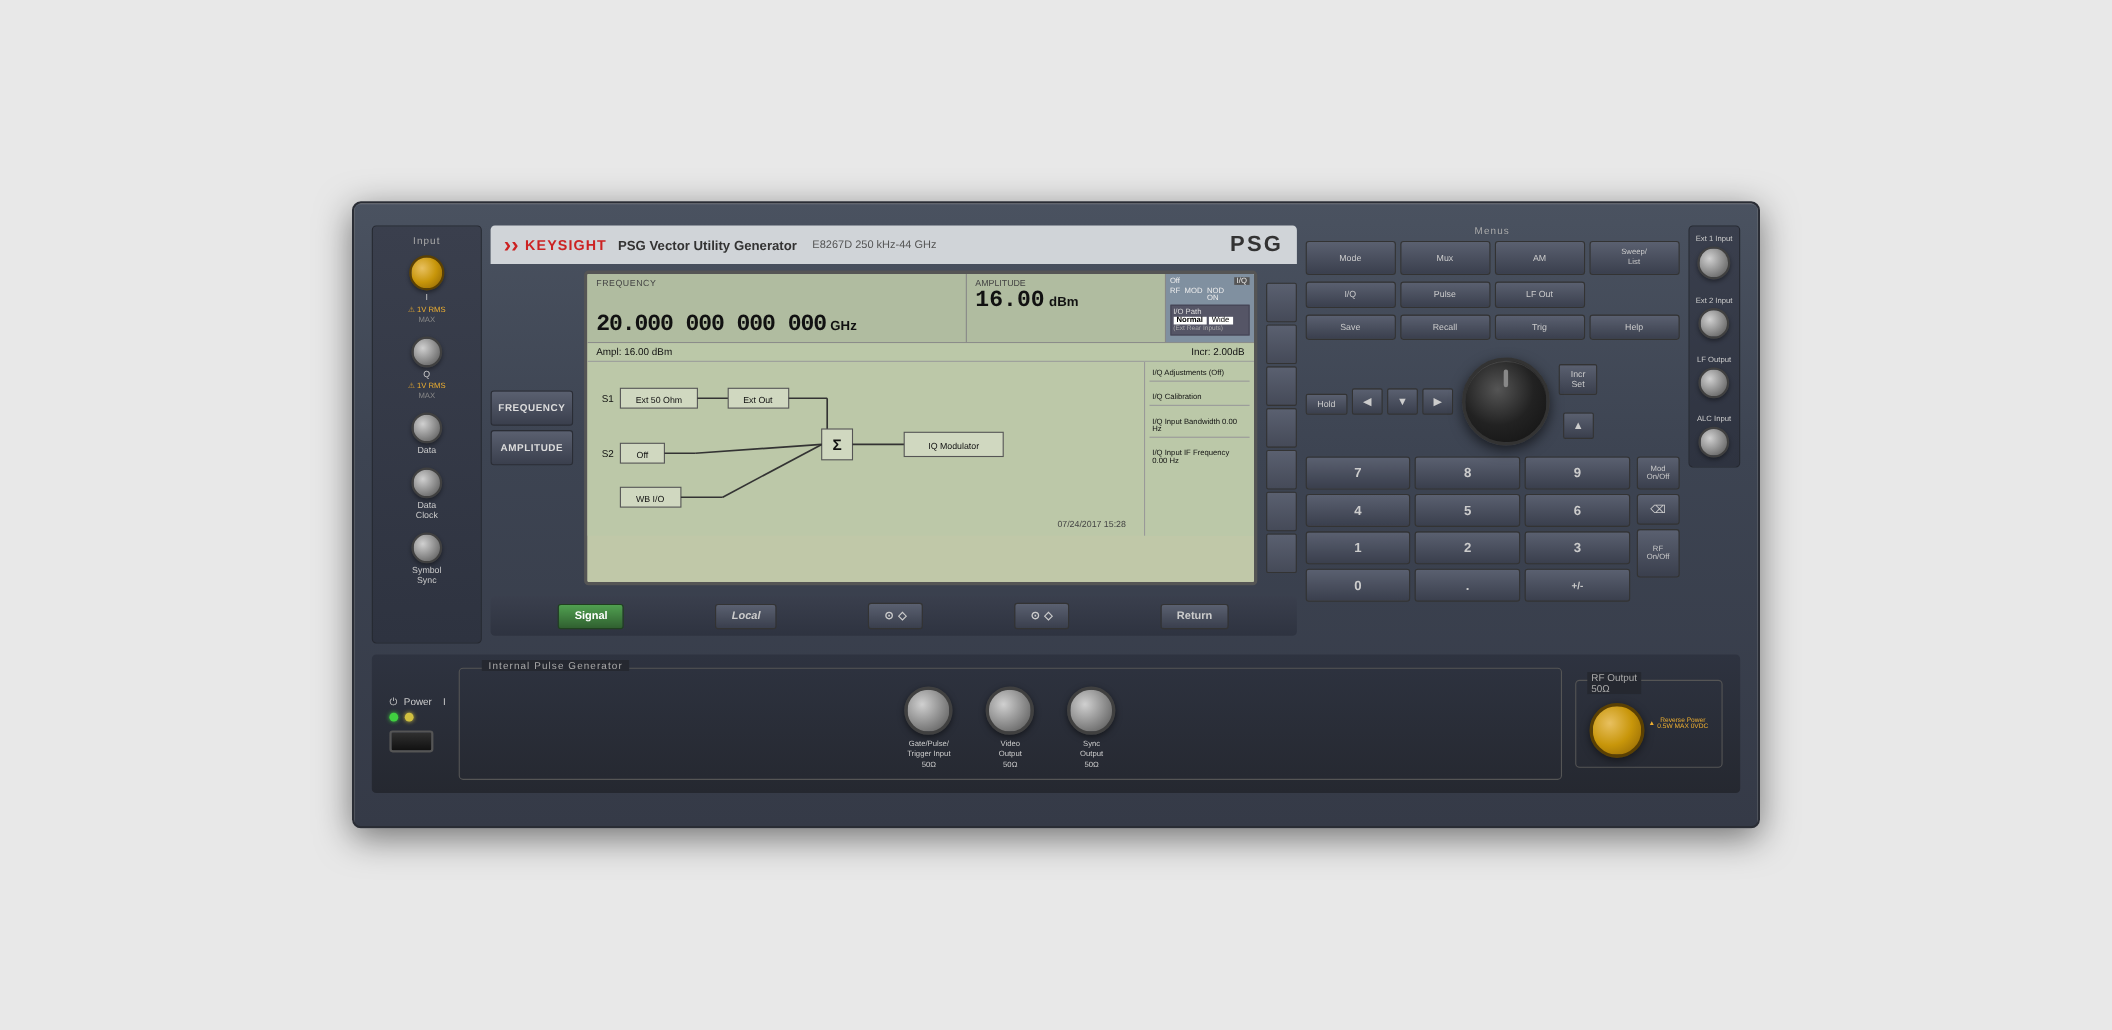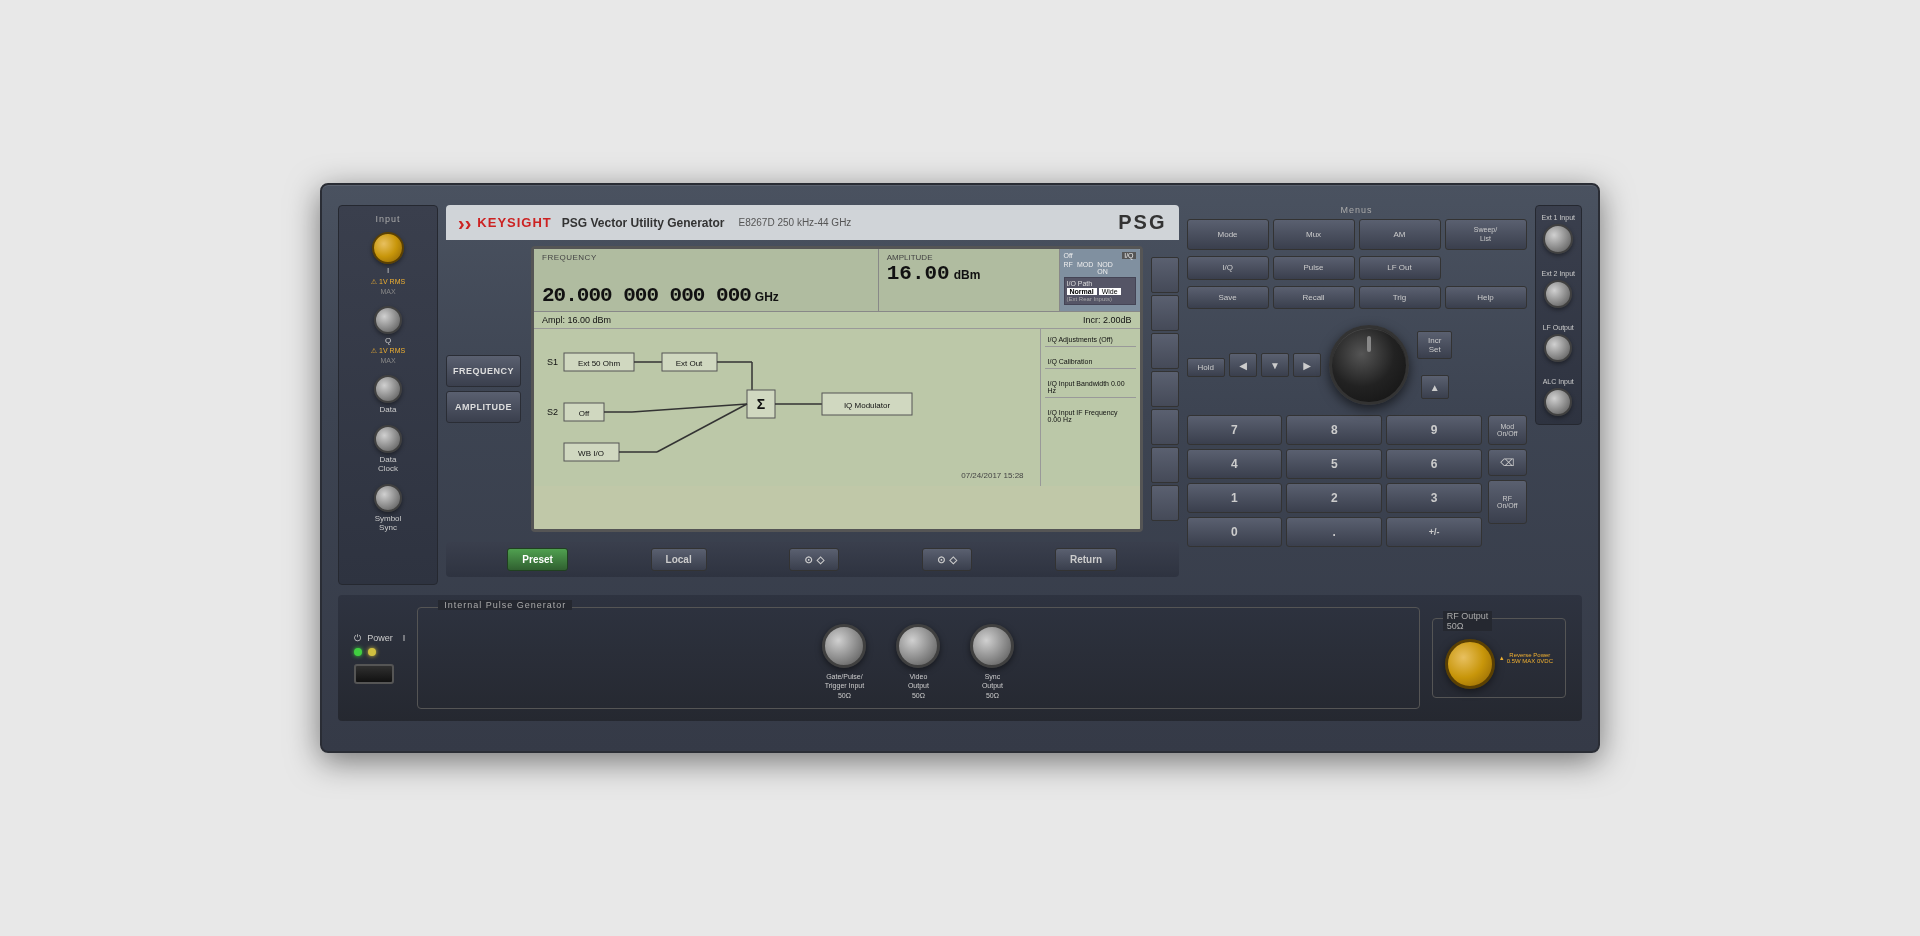--- a/index.html
+++ b/index.html
@@ -232,20 +232,21 @@
     .preset-btn {
       background: linear-gradient(180deg, #50a050, #306030);
       color: #fff;
       border-color: #204020;
     }
 
     .local-btn {
       background: linear-gradient(180deg, #5a6070, #3a3f4d);
       color: #ccc;
       border-color: #333;
+      font-style: italic;
     }
 
     .symbol-btn {
       background: linear-gradient(180deg, #5a6070, #3a3f4d);
       color: #ccc;
       border-color: #333;
       display: flex;
       align-items: center;
       gap: 4px;
     }
@@ -741,21 +742,21 @@
           <button class="screen-menu-btn"></button>
           <button class="screen-menu-btn"></button>
           <button class="screen-menu-btn"></button>
           <button class="screen-menu-btn"></button>
           <button class="screen-menu-btn"></button>
         </div>
 
       </div>
 
       <div class="bottom-button-row">
-        <button class="bottom-btn preset-btn">Preset</button>
+        <button class="bottom-btn preset-btn">Signal</button>
         <button class="bottom-btn local-btn">Local</button>
         <button class="bottom-btn symbol-btn">
           <span>⊙</span>
           <span>◇</span>
         </button>
         <button class="bottom-btn symbol-btn">
           <span>⊙</span>
           <span>◇</span>
         </button>
         <button class="bottom-btn return-btn">Return</button>

